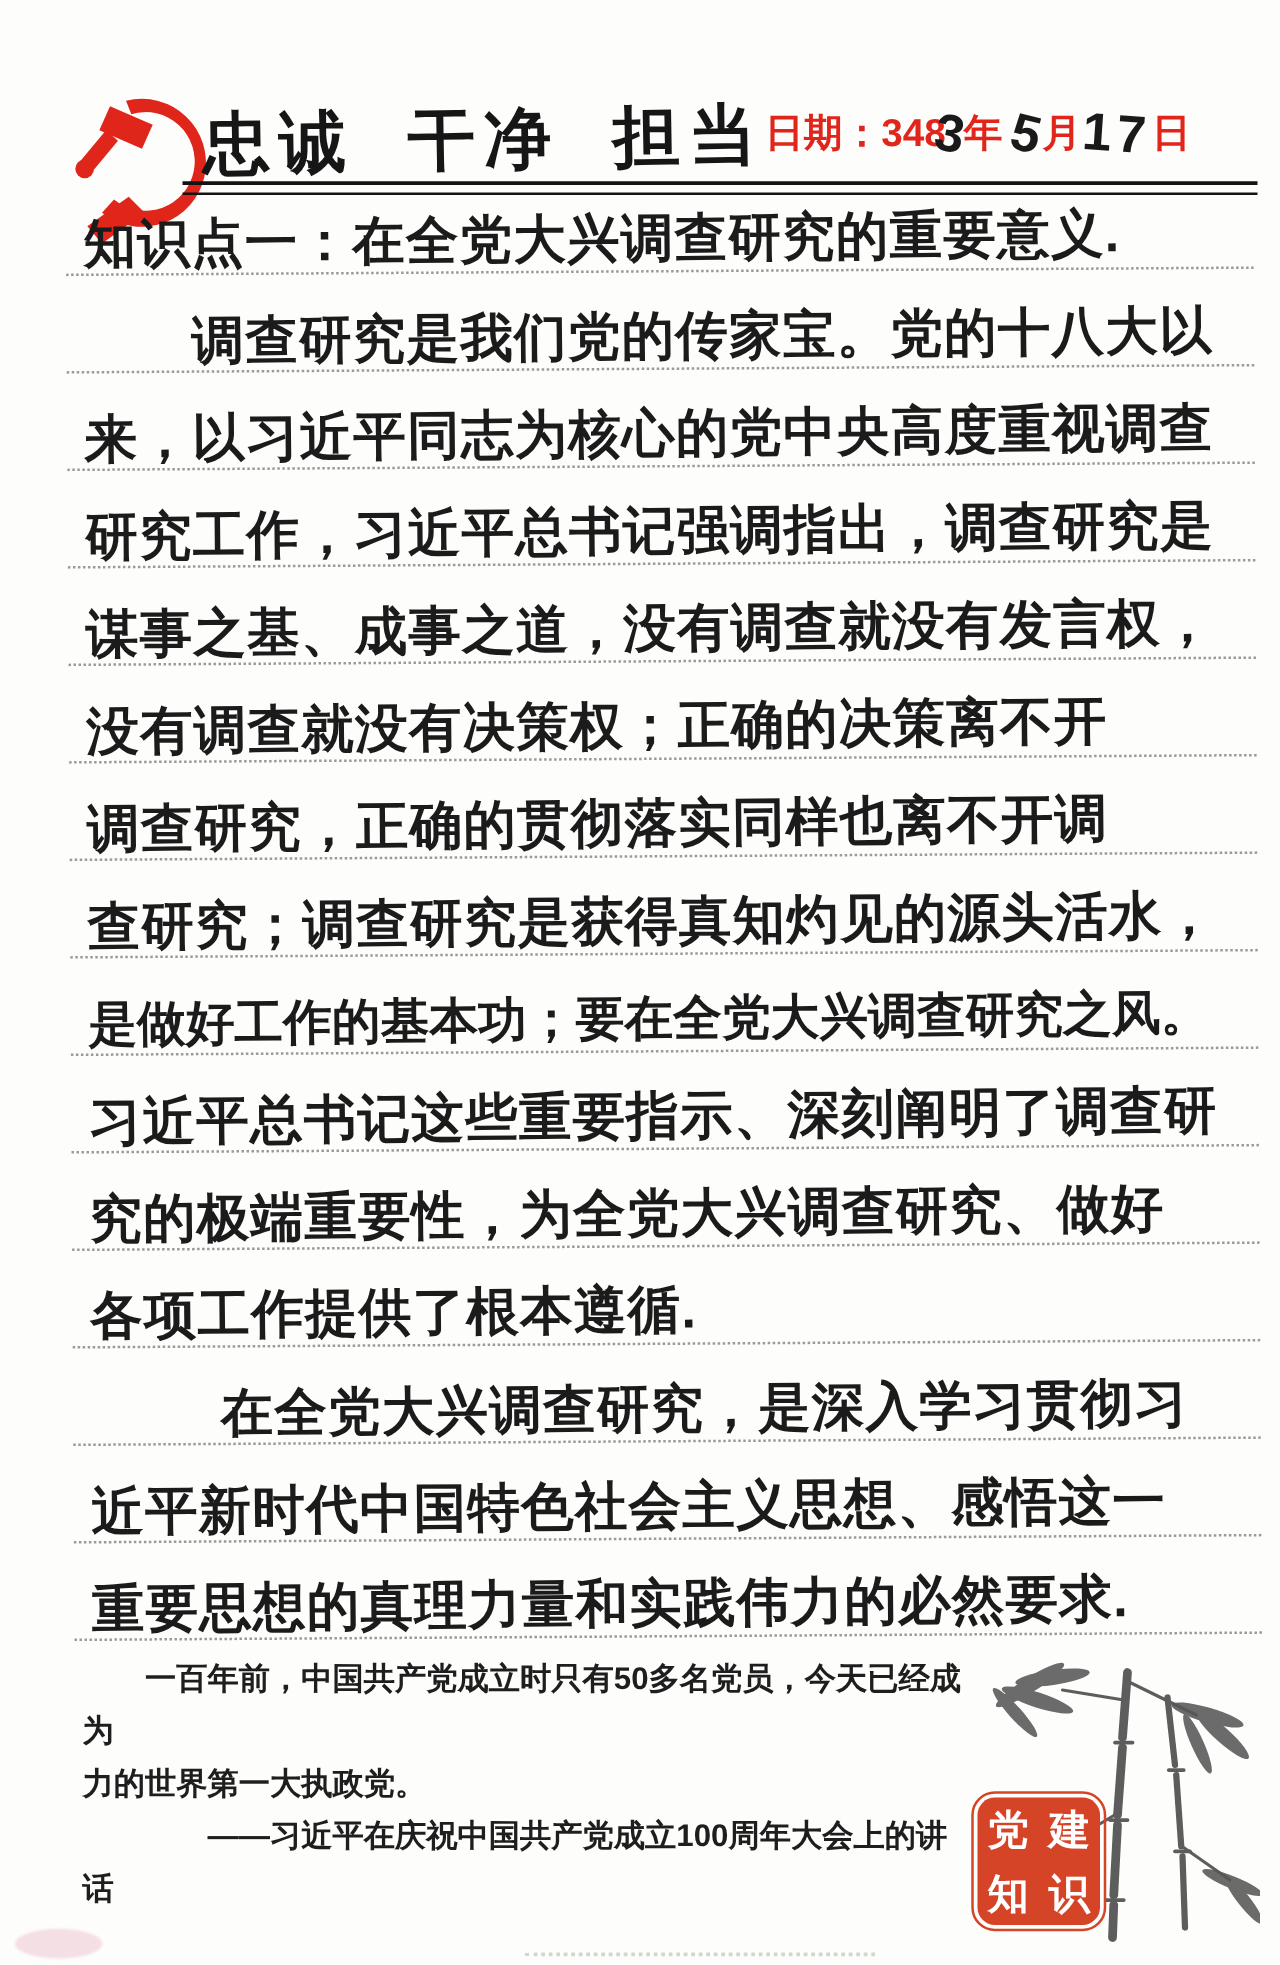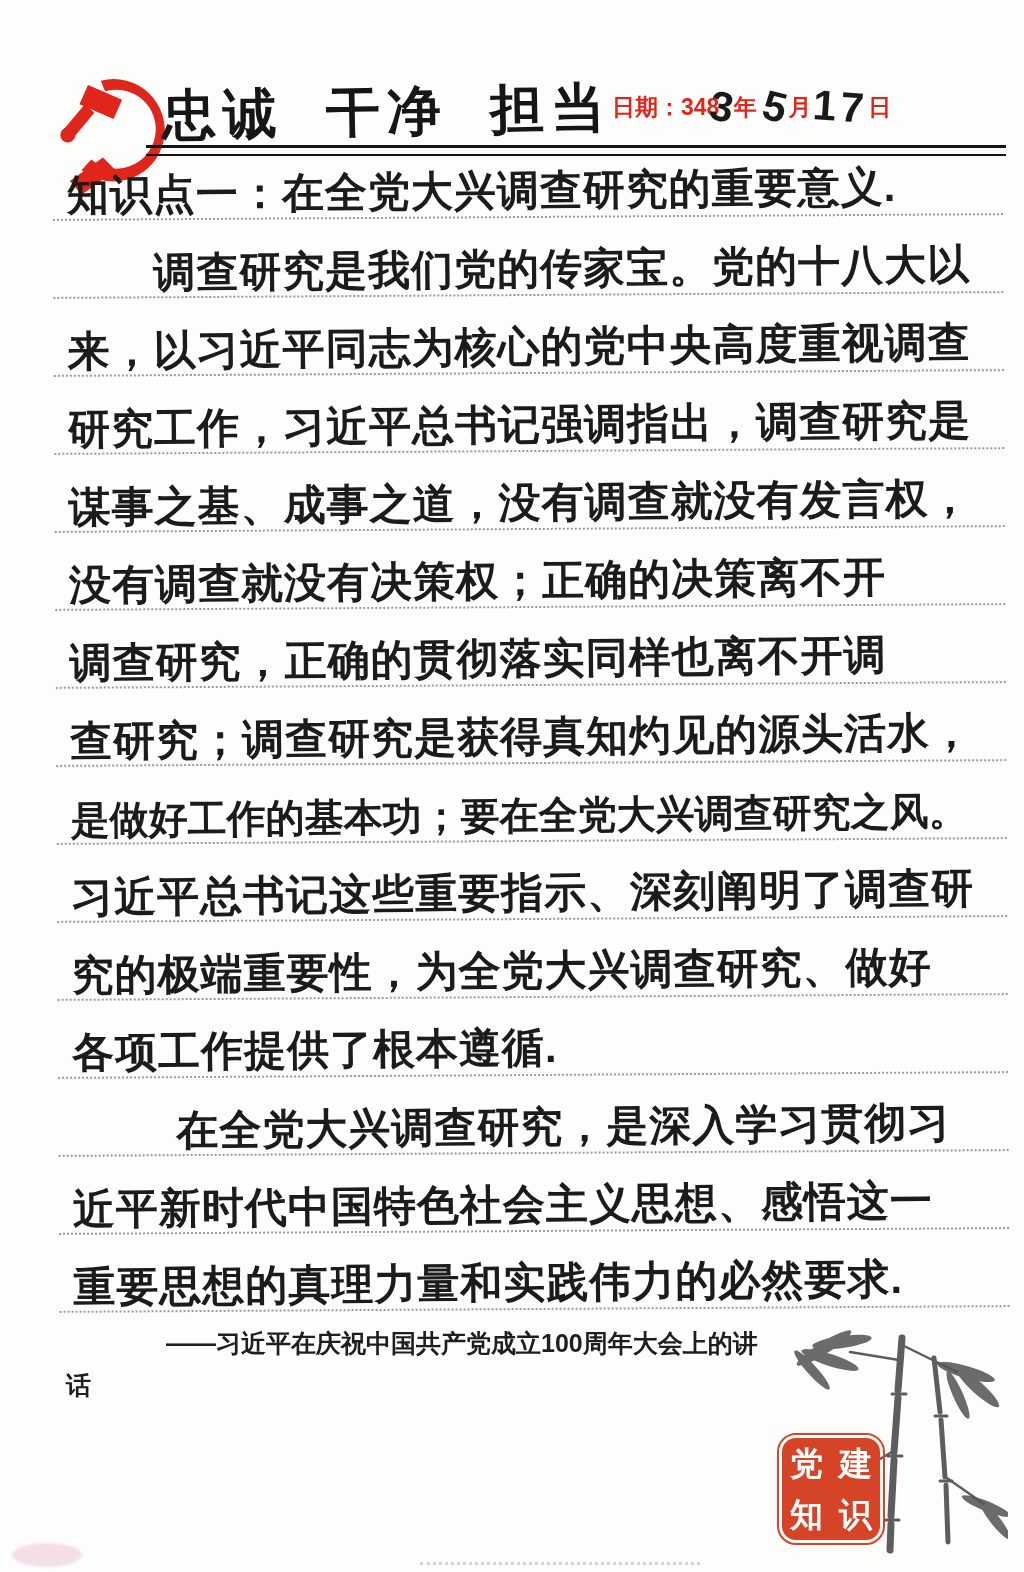--- a/index.html
+++ b/index.html
@@ -9,21 +9,21 @@
     font-family:Liberation Sans, sans-serif;color:#191919;
   }
   
   .emblem{position:absolute;left:56px;top:68px;width:128px;height:132px;}
   .motto{
     position:absolute;left:162px;top:76px;width:440px;
     font-size:54px;font-weight:bold;letter-spacing:7px;word-spacing:20px;
     color:#161616;transform:rotate(-1deg);white-space:nowrap;
   }
   .date{position:absolute;left:612px;top:86px;white-space:nowrap;}
-  .date .red{color:#e1251b;font-size:23px;font-weight:bold;vertical-align:middle;}
+  .date .red{color:#e1251b;font-size:31px;font-weight:bold;vertical-align:middle;}
   .date .hand{
     color:#1a1a1a;font-size:42px;font-weight:600;vertical-align:middle;
     display:inline-block;transform:rotate(4deg);line-height:1;
   }
   .date .hand.year{margin-left:-9px;transform:rotate(10deg);}
   .date .hand.month{margin:0 2px;transform:rotate(14deg);}
   .date .hand.day{letter-spacing:4px;margin:0 1px;}
   .header-rule{
     position:absolute;left:146px;top:145px;width:860px;height:6px;
     border-top:3px solid #141414;border-bottom:2px solid #141414;
@@ -138,20 +138,22 @@
       </div>
     <div class="row">
         <span class="hw">近平新时代中国特色社会主义思想、感悟这一</span>
       </div>
     <div class="row">
         <span class="hw">重要思想的真理力量和实践伟力的必然要求.</span>
       </div>
   </main>
 
   <section class="quote">
+    <div class="q-ind">一百年前，中国共产党成立时只有50多名党员，今天已经成为</div>
+    <div>力的世界第一大执政党。</div>
     <div class="q-attr">——习近平在庆祝中国共产党成立100周年大会上的讲话</div>
   </section>
 
   <svg class="bamboo" viewBox="0 0 256 262">
     <g stroke="#5d5d5d" fill="none" stroke-linecap="round">
       <path d="M150,38 L146,90" stroke-width="7"></path>
       <path d="M146,98 L142,152" stroke-width="7"></path>
       <path d="M142,160 L139,216" stroke-width="7"></path>
       <path d="M139,224 L138,250" stroke-width="7"></path>
       <path d="M140,94  L154,94" stroke-width="3"></path>

